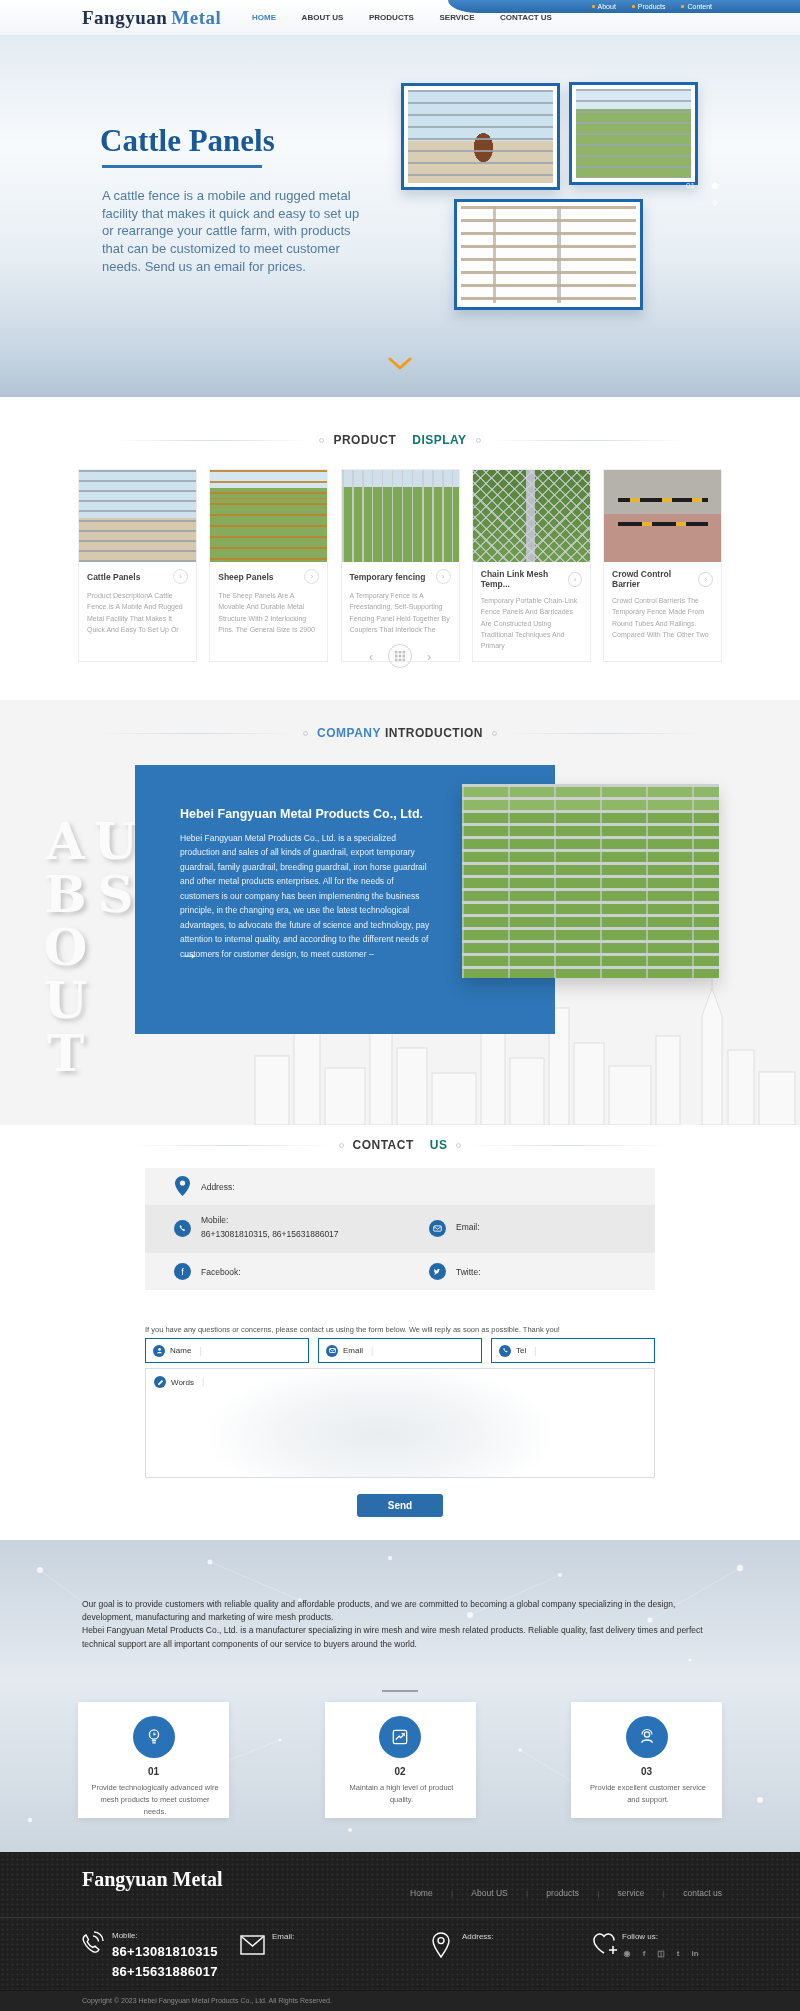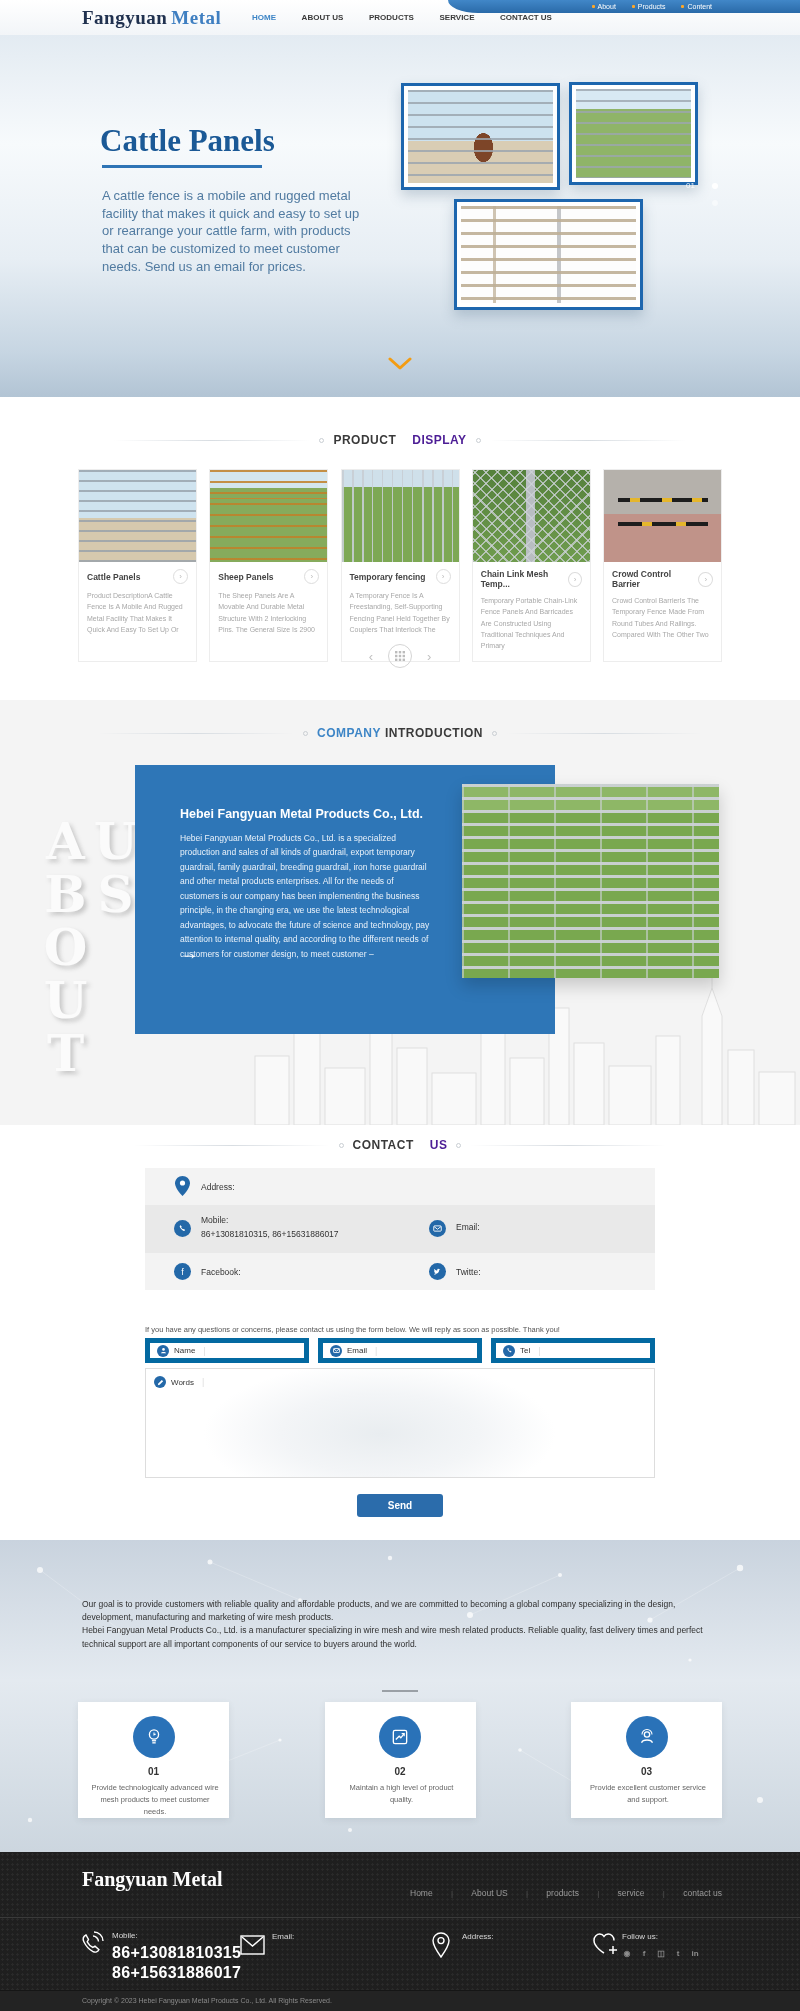--- a/index.html
+++ b/index.html
@@ -45,21 +45,21 @@
   .slide-ind { position:absolute; left:686px; top:146px; color:#fff; font-size:8px; opacity:.9; }
   .sdot { position:absolute; left:712px; width:6px; height:6px; border-radius:50%; background:#fff; }
   #sd1 { top:148px; } #sd2 { top:165px; opacity:.5; }
   .chev-down { position:absolute; left:388px; top:322px; cursor:pointer; }
 
   
   .sec-head { position:absolute; left:0; width:800px; display:flex; align-items:center; justify-content:center; gap:9px; }
   .sec-head .hline { width:196px; height:1px; background:linear-gradient(90deg,rgba(210,215,220,0),#d8dde2,rgba(210,215,220,0)); }
   .sec-head .ring { width:5px; height:5px; border:1px solid #c9ced3; border-radius:50%; }
   .sec-head h2 { font-size:12px; font-weight:bold; letter-spacing:.5px; }
-  .sec-head .dk { color:#3a3a3a; } .sec-head .bl { color:#4c1d95; margin-left:16px; }
+  .sec-head .dk { color:#3a3a3a; } .sec-head .bl { color:#0f766e; margin-left:16px; }
   .sec-head .bl-first { color:#3d85c6; } .sec-head .dk-last { color:#3a3a3a; margin-left:4px; }
 
   
   #products { top:397px; height:303px; background:#fff; }
   #products .sec-head { top:36px; }
   .cards { position:absolute; left:78px; top:72px; width:644px; display:flex; justify-content:space-between; }
   .pcard { width:119px; background:#fff; border:1px solid #ededed; cursor:pointer; }
   .pimg { width:100%; height:92px; }
   .pimg1 { background:repeating-linear-gradient(180deg, rgba(150,160,170,.8) 0 2px, transparent 2px 10px),
            linear-gradient(180deg,#cfe3ef 0 52%,#d6c9ae 52% 100%); }
@@ -107,21 +107,21 @@
   .irow { position:relative; width:100%; }
   .irow1 { height:37px; background:#f3f3f3; }
   .irow2 { height:48px; background:#e9e9e9; }
   .irow3 { height:37px; background:#f3f3f3; }
   .ic-circle { position:absolute; width:17px; height:17px; border-radius:50%; background:#2368a8; color:#fff;
     display:flex; align-items:center; justify-content:center; font-size:9px; }
   .ilabel { position:absolute; font-size:8.5px; color:#333; }
   .ivalue { position:absolute; font-size:8.5px; color:#333; }
   .note { position:absolute; left:145px; top:200px; font-size:7.5px; color:#555; }
   .fieldrow { position:absolute; left:145px; top:213px; width:510px; display:flex; justify-content:space-between; }
-  .field { width:164px; height:25px; border:5px solid #0369a1; background:#fff; display:flex; align-items:center; gap:5px; padding-left:7px; cursor:text; }
+  .field { width:164px; height:25px; border:1px solid #0369a1; background:#fff; display:flex; align-items:center; gap:5px; padding-left:7px; cursor:text; }
   .fic { width:12px; height:12px; border-radius:50%; background:#2368a8; color:#fff; font-size:7px; display:flex; align-items:center; justify-content:center; flex:0 0 auto; }
   .flabel { font-size:8px; color:#333; }
   .fdiv { color:#ddd; font-size:9px; margin-left:3px; }
   .words { position:absolute; left:145px; top:243px; width:510px; height:110px; border:1px solid #ddd; cursor:text;
     background:radial-gradient(ellipse 220px 90px at 46% 60%, #e9edf0 0%, #f3f5f7 45%, #ffffff 80%); }
   .words .whead { display:flex; align-items:center; gap:5px; padding:7px 0 0 8px; }
   .sendbtn { position:absolute; left:357px; top:369px; width:86px; height:23px; background:#2b6cab; color:#fff;
     font-size:10px; font-weight:bold; border:none; border-radius:3px; cursor:pointer; font-family:"Liberation Sans",sans-serif; }
 
   
@@ -139,21 +139,21 @@
 
   
   #footer { top:1852px; height:159px; background:radial-gradient(#2a2a2a 1px, transparent 1.4px) 0 0/5px 5px, #1f1f1f; }
   .flogo { position:absolute; left:82px; top:16px; font-family:"Liberation Serif", serif; font-weight:bold; font-size:20px; color:#fdfdfd; }
   .fnav { position:absolute; left:410px; top:36px; width:312px; display:flex; align-items:center; justify-content:space-between; }
   .fnav a { font-size:8.5px; color:#9a9a9a; text-decoration:none; cursor:pointer; }
   .fnav .sep { color:#555; font-size:8px; }
   .fdivider { position:absolute; left:0; top:65px; width:800px; height:1px; background:#3a3a3a; }
   .fico { position:absolute; color:#fff; }
   .flab { position:absolute; font-size:8px; color:#d9d9d9; }
-  .fnum { position:absolute; font-size:16px; font-weight:bold; color:#fff; letter-spacing:.3px; }
+  .fnum { position:absolute; font-size:13px; font-weight:bold; color:#fff; letter-spacing:.3px; }
   .socials { position:absolute; left:622px; top:96px; display:flex; gap:7px; }
   .soc { width:10px; height:10px; color:#8d8d8d; font-size:8px; font-weight:bold; display:flex; align-items:center; justify-content:center; cursor:pointer; }
   .copy { position:absolute; left:0; top:138px; width:800px; height:21px; background:#232323; border-top:1px solid #161616; }
   .copy span { position:absolute; left:82px; top:6px; font-size:7px; color:#8a8a8a; }
 
   svg { display:block; }
 </style>
 </head>
 <body>
 

